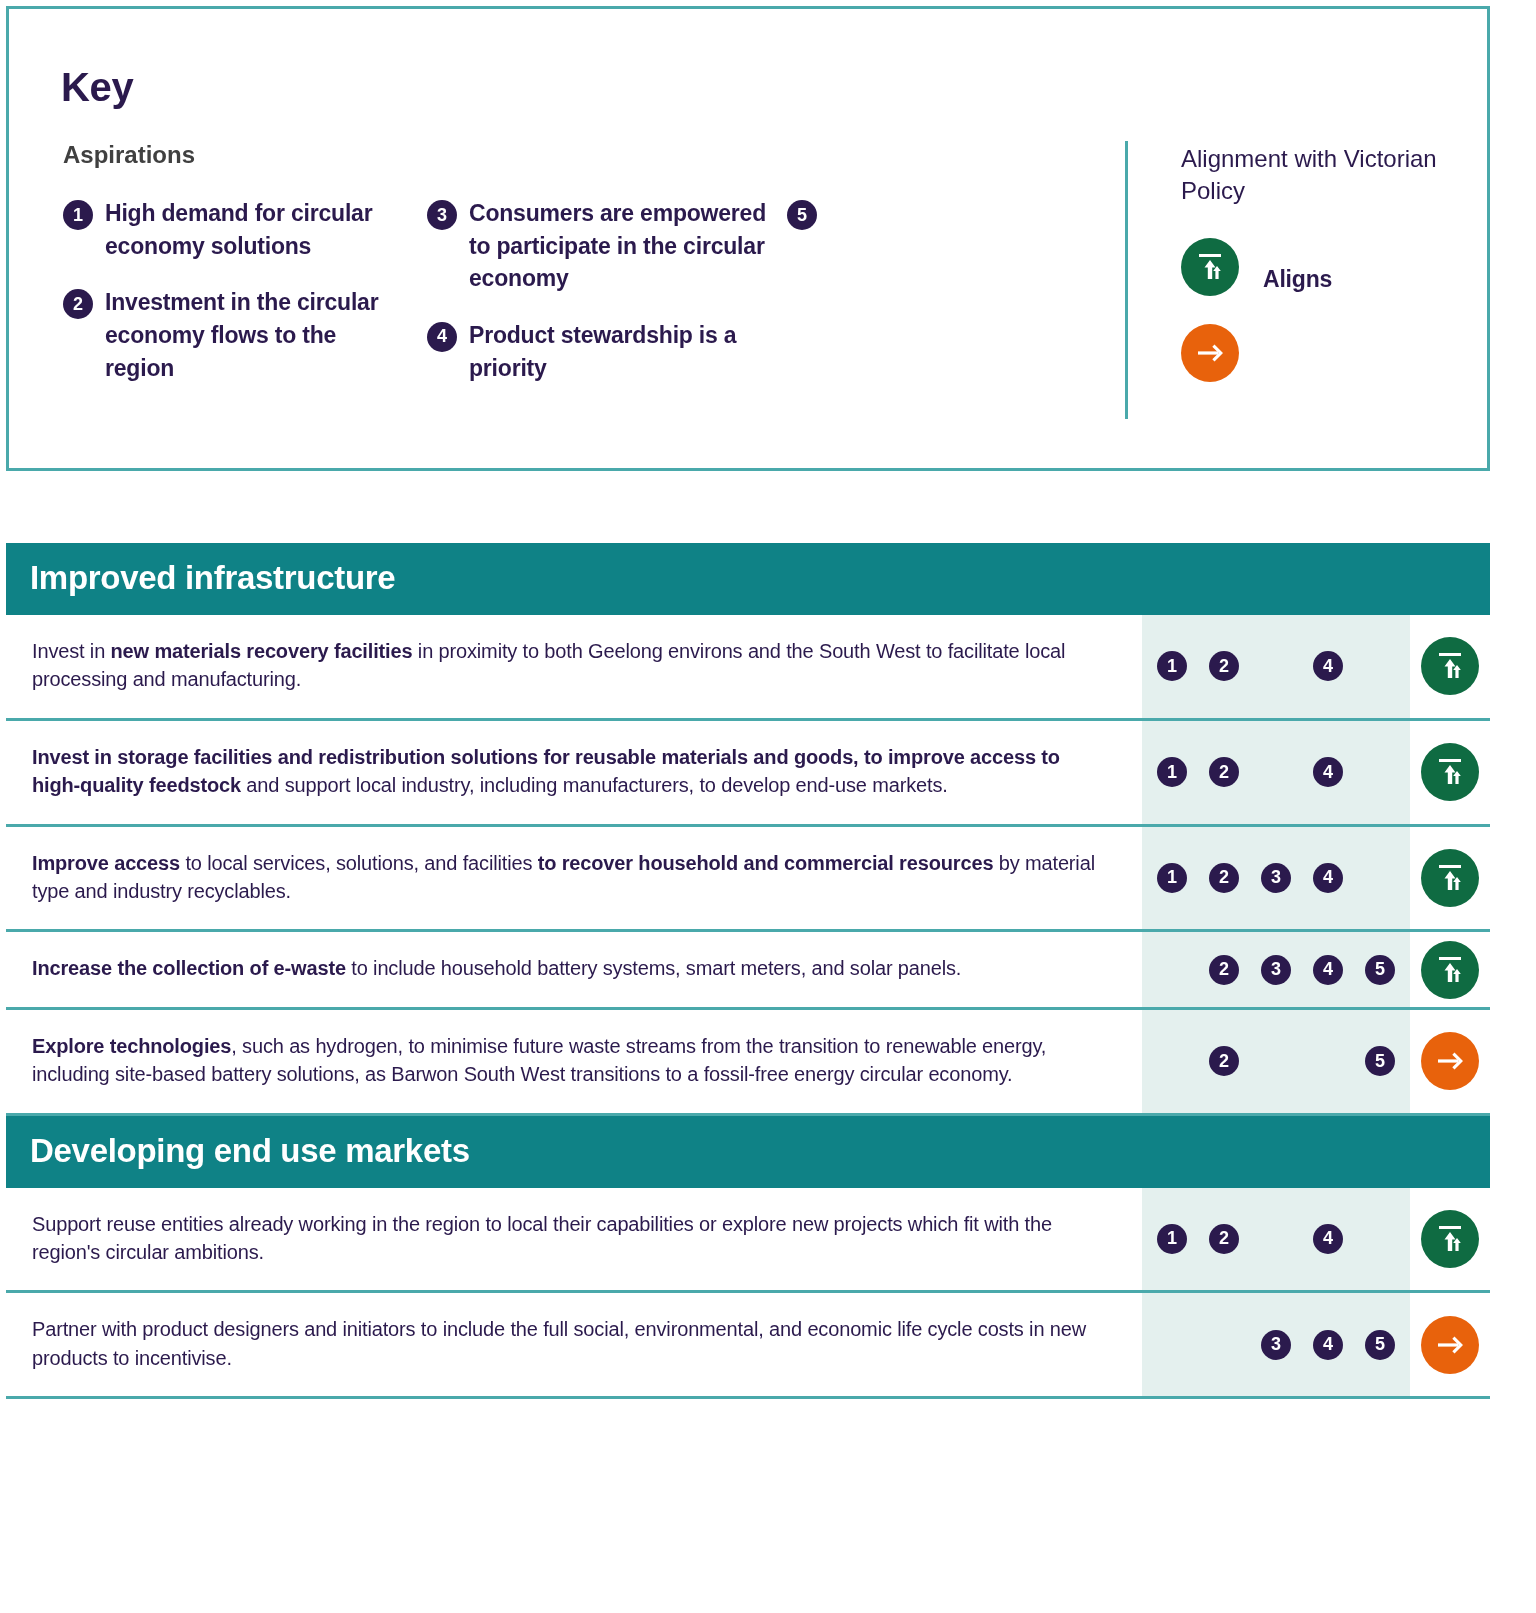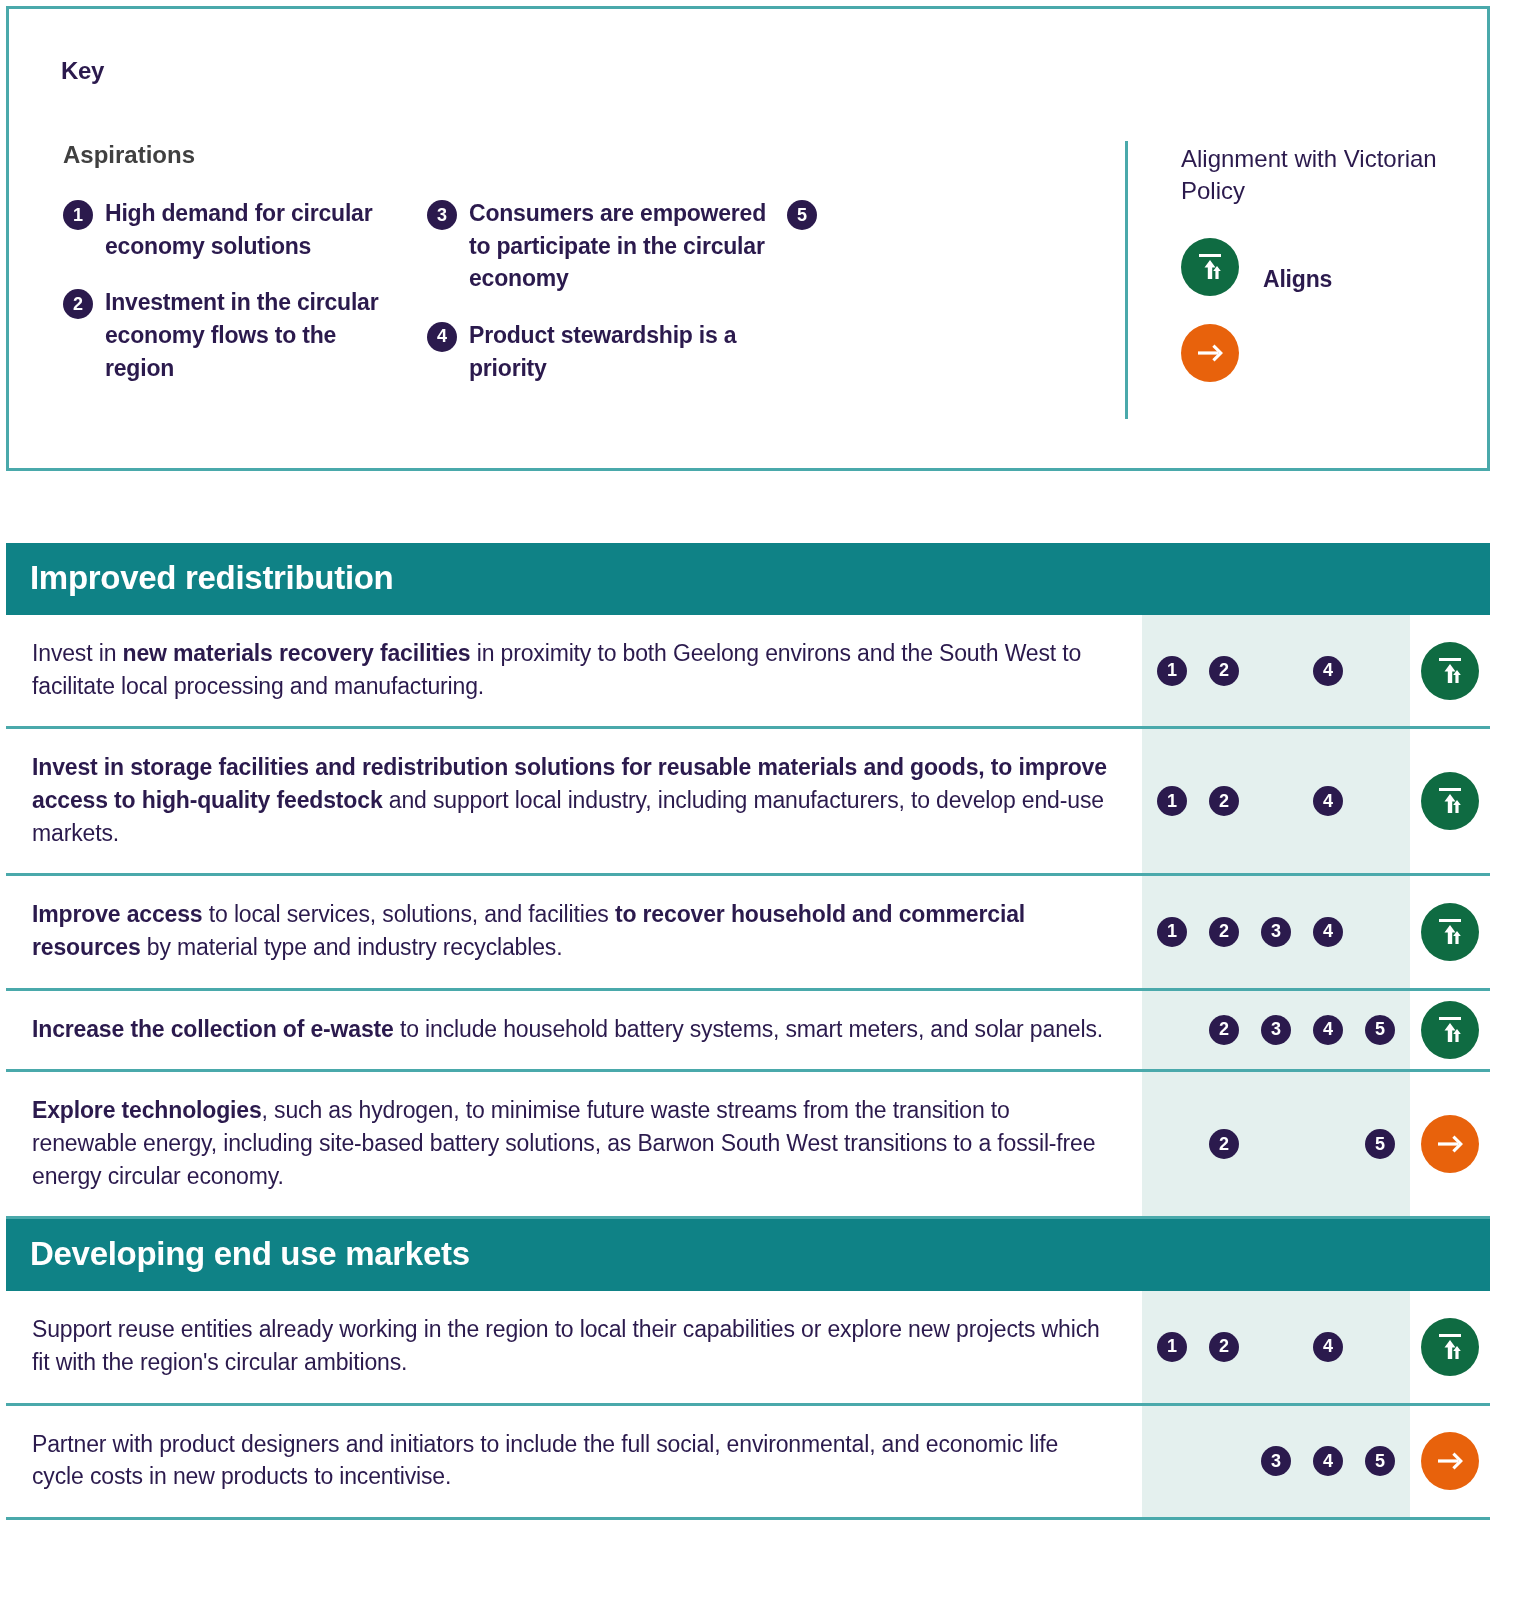--- a/index.html
+++ b/index.html
@@ -14,22 +14,22 @@
 
   
   .key-box {
     position: absolute;
     left: 6px; top: 6px;
     width: 1484px; height: 465px;
     border: 3px solid #4aa9ab;
     background: #ffffff;
   }
   .key-title {
-    position: absolute; left: 52px; top: 48px;
-    font-size: 24px; font-weight: bold; color: #2b1a4d;
+    position: absolute; left: 52px; top: 56px;
+    font-size: 40px; font-weight: bold; color: #2b1a4d;
     letter-spacing: -0.3px;
     text-align: center;
   }
   .aspirations-label {
     position: absolute; left: 54px; top: 132px;
     font-size: 24px; font-weight: bold; color: #404040;
   }
 
   .asp-col { position: absolute; }
   .asp-col-1 { left: 54px; top: 188px; width: 330px; }
@@ -91,21 +91,21 @@
     align-items: stretch;
     border-bottom: 3px solid #4aa9ab;
     background: #ffffff;
     position: relative;
   }
   .row:first-of-type { }
 
   .row-text {
     flex: 0 0 1136px;
     padding: 22px 30px 24px 26px;
-    font-size: 23px; color: #2b1a4d;
+    font-size: 20px; color: #2b1a4d;
     line-height: 1.42; letter-spacing: -0.15px;
     display: flex; align-items: center;
   }
   .row-text b { font-weight: bold; }
 
   .row-badges {
     flex: 0 0 268px;
     background: #e4f0ee;
     display: grid;
     grid-template-columns: repeat(5, 1fr);
@@ -186,21 +186,21 @@
           <svg width="36" height="36" viewBox="0 0 36 36" aria-hidden="true">
             <rect x="6" y="16.4" width="20" height="3.2" fill="#ffffff"></rect>
             <path d="M22.5 9.5 L31 18 L22.5 26.5 L20.3 24.3 L26.6 18 L20.3 11.7 Z" fill="#ffffff"></path>
           </svg>
         </div>
       </div>
     </div>
   </div>
 
   <div class="table">
-      <div class="section-header">Improved redistribution</div>
+      <div class="section-header">Improved infrastructure</div>
       <div class="row">
         <div class="row-text">
           <div><span>Invest in </span><b>new materials recovery facilities</b><span> in proximity to both Geelong environs and the South West to facilitate local processing and manufacturing.</span></div>
         </div>
         <div class="row-badges">
           <div class="badge">1</div>
           <div class="badge">2</div>
           <div class="badge-empty"></div>
           <div class="badge">4</div>
           <div class="badge-empty"></div>

